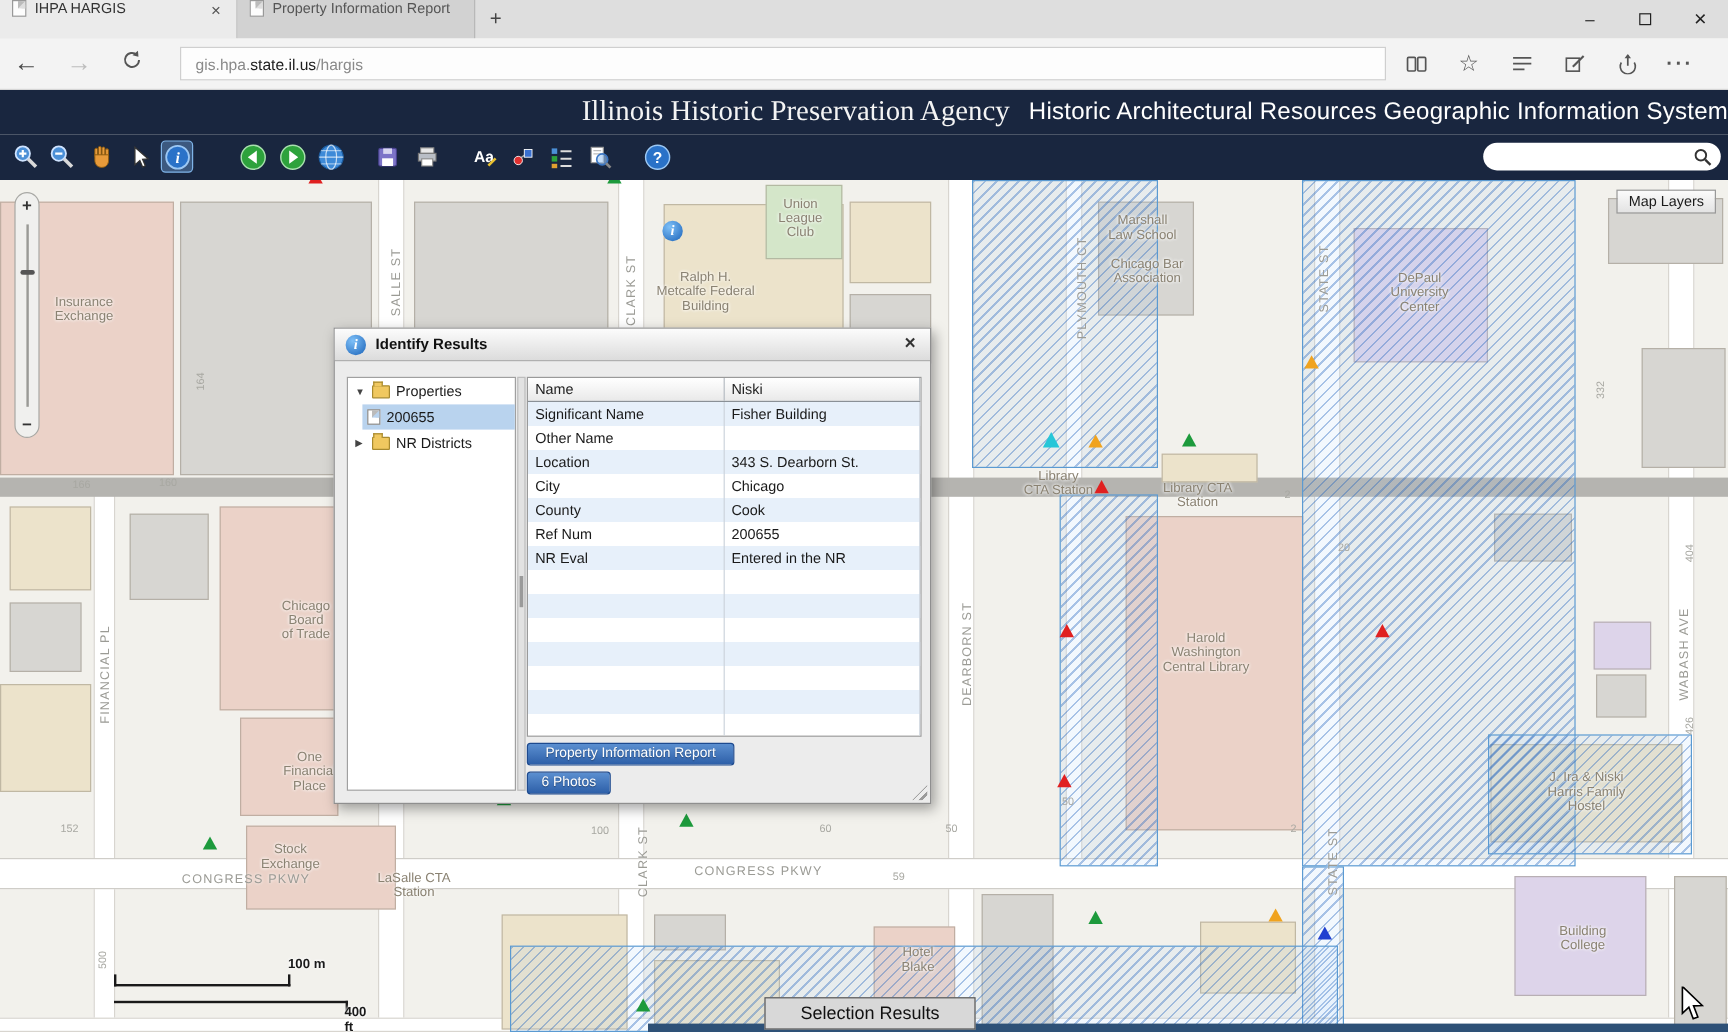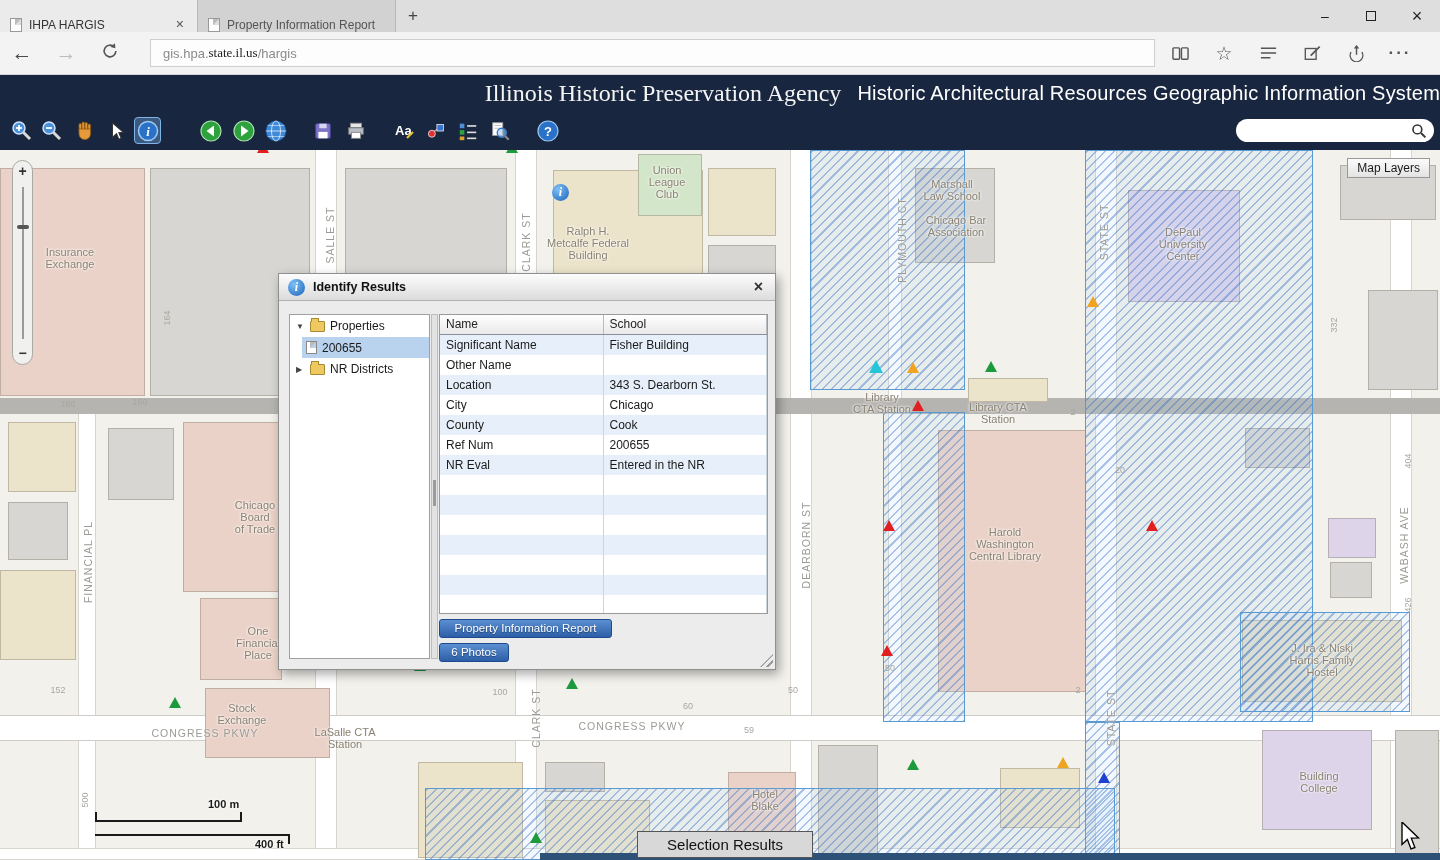--- a/index.html
+++ b/index.html
@@ -1,37 +1,37 @@
 <!DOCTYPE html>
 <html><head>
 <meta charset="utf-8">
 <style>
   * { box-sizing: border-box; margin:0; padding:0; }
   html,body { width:1440px; height:860px; overflow:hidden; font-family:"Liberation Sans",sans-serif; background:#efeeea; }
 
   
   #tabbar { position:absolute; top:0; left:0; width:1440px; height:32px; background:#dedede; display:flex; align-items:stretch; }
-  .tab { display:flex; align-items:flex-end; gap:7px; padding:0 10px; width:198px; border-right:1px solid #b8b8b8; font-size:12px; color:#333; }
+  .tab { display:flex; align-items:flex-start; gap:7px; padding:0 10px; width:198px; border-right:1px solid #b8b8b8; font-size:12px; color:#333; }
   .tab.active { background:#ebebeb; }
   .tab.inactive { background:#d2d2d2; color:#555; }
   .tab-title { flex:1; white-space:nowrap; overflow:hidden; }
   .tab-close { font-size:14px; color:#555; padding:0 3px; }
   .tabdoc { width:12px; height:14px; background:#fdfdfd; border:1px solid #999; flex:0 0 auto; position:relative; }
   .tabdoc:before { content:''; position:absolute; right:0; top:0; border:3px solid; border-color:#bbb #dedede #dedede #bbb; }
   .newtab { width:34px; display:flex; align-items:center; justify-content:center; font-size:17px; color:#444; }
   .win-controls { margin-left:auto; display:flex; }
   .winbtn { width:46px; display:flex; align-items:center; justify-content:center; font-size:14px; color:#222; }
   .winbox { width:10px; height:10px; border:1px solid #222; display:inline-block; }
 
   #navbar { position:absolute; top:32px; left:0; width:1440px; height:43px; background:#f3f3f3; border-bottom:1px solid #d6d6d6; display:flex; align-items:center; }
   .navbtn { width:44px; text-align:center; font-size:21px; color:#4a4a4a; }
   .navbtn.disabled { color:#bdbdbd; }
   #urlbox { width:1005px; height:28px; margin-left:18px; background:#fdfdfd; border:1px solid #cfcfcf; display:flex; align-items:center; padding:0 12px; font-size:13px; }
   .url-dim { color:#8a8a8a; }
-  .url-domain { color:#1c1c1c;font-family:Liberation Serif, serif; }
+  .url-domain { color:#1c1c1c; }
   .nav-icons { display:flex; align-items:center; margin-left:14px; gap:22px; }
   .nic { width:22px; height:22px; display:flex; align-items:center; justify-content:center; color:#555; font-size:17px; }
 
   
   #appheader { position:absolute; top:75px; left:0; width:1440px; height:37px; background:#19263f; color:#fff; display:flex; align-items:center; }
   #app-title { font-size:20px; margin-left:8px; letter-spacing:0.2px; }
   #agency { margin-left:auto; margin-right:8px; font-family:"Liberation Serif",serif; font-size:24px; color:#f4f4f4; }
   #toolbar { position:absolute; top:112px; left:0; width:1440px; height:38px; background:#19263f; }
   .tbtn { position:absolute; top:5px; width:27px; height:27px; display:flex; align-items:center; justify-content:center; }
   .tbtn.active { background:rgba(125,185,245,.35); border:1px solid #7fb4e8; border-radius:4px; }
@@ -63,21 +63,21 @@
   #zs-track { position:absolute; left:9px; top:26px; width:2px; height:152px; background:#9a9a96; }
   #zs-handle { position:absolute; left:4px; top:64px; width:12px; height:4px; background:#555; border-radius:2px; }
 
   #basemapbar { position:absolute; top:8px; right:3px; display:flex; z-index:20; font-size:12px; }
   .bm-btn { padding:2px 9px; height:20px; line-height:15px; background:linear-gradient(#fbfbfb,#e3e3e3); border:1px solid #999; margin-left:-1px; color:#1a1a1a; white-space:nowrap; }
   .bm-btn.active { background:#ffffff; }
   #map-layers-btn { margin-right:7px; }
 
   #scalebar { position:absolute; left:90px; top:648px; width:210px; height:52px; z-index:15; color:#1a1a1a; font-size:11px; }
   .sc-line { position:absolute; background:#1a1a1a; }
-  .sc-label { position:absolute; text-shadow:0 0 3px #fff,0 0 3px #fff; font-weight:bold; }
+  .sc-label { position:absolute; text-shadow:0 0 3px #fff,0 0 3px #fff; font-weight:bold;margin-left:32px; }
 
   #bottomstrip { position:absolute; left:540px; top:703px; width:900px; height:7px; background:#2e5177; }
   #selresults { position:absolute; left:637px; top:681px; width:176px; height:27px; background:#d8d8d8; border:1px solid #555; text-align:center; line-height:25px; font-size:15px; color:#111; z-index:16; }
 
   #identify-cursor { position:absolute; left:552px; top:34px; width:17px; height:17px; border-radius:50%; background:radial-gradient(circle at 35% 30%,#7ec0f8,#1a62b8); color:#fff; font-family:"Liberation Serif",serif; font-style:italic; font-weight:bold; font-size:12px; text-align:center; line-height:16px; z-index:14; }
   #map-cursor { position:absolute; left:1400px; top:672px; z-index:30; }
 
   
   #dialog { position:absolute; left:278px; top:273px; width:498px; height:397px; background:#ececec; border:1px solid #8f8f8f; box-shadow:3px 4px 10px rgba(0,0,0,.35); z-index:50; }
   #dlg-title { height:27px; background:linear-gradient(#fcfcfc,#dcdcdc); border-bottom:1px solid #b0b0b0; display:flex; align-items:center; padding:0 9px; }
@@ -421,27 +421,27 @@
     <div class="stl rot" style="left: 1111px; top: 568px;">STATE ST</div>
     <div class="stl rot" style="left: 1404px; top: 395px;">WABASH AVE</div>
     <div class="stl rot" style="left: 88px; top: 412px;">FINANCIAL PL</div>
     <div class="stl" style="left: 205px; top: 583px;">CONGRESS PKWY</div>
     <div class="stl" style="left: 632px; top: 576px;">CONGRESS PKWY</div>
     <div class="addr" style="left: 68px; top: 254px;">166</div>
     <div class="addr" style="left: 140px; top: 252px;">160</div>
     <div class="addr rot" style="left: 167px; top: 168px;">164</div>
     <div class="addr" style="left: 58px; top: 540px;">152</div>
     <div class="addr" style="left: 500px; top: 542px;">100</div>
-    <div class="addr" style="left: 688px; top: 556px;">60</div>
+    <div class="addr" style="left: 688px; top: 540px;">60</div>
     <div class="addr" style="left: 793px; top: 540px;">50</div>
     <div class="addr" style="left: 741px; top: 580px; padding-left: 16px;">59</div>
     <div class="addr" style="left: 890px; top: 518px;">50</div>
     <div class="addr" style="left: 1073px; top: 262px;">2</div>
     <div class="addr" style="left: 1078px; top: 540px;">2</div>
-    <div class="addr" style="left: 1120px; top: 320px;">20</div>
+    <div class="addr" style="left: 1120px; top: 306px;">20</div>
     <div class="addr rot" style="left: 1334px; top: 175px;">332</div>
     <div class="addr rot" style="left: 1408px; top: 311px;">404</div>
     <div class="addr rot" style="left: 1408px; top: 455px;">426</div>
     <div class="addr rot" style="left: 85px; top: 650px;">500</div>
   </div>
 
 <div style="position:absolute; top:150px; left:0; width:1440px; height:710px; pointer-events:none; overflow:hidden;">
   <div id="zoomslider" style="pointer-events:auto;">
     <div class="zs-btn" style="top:1px">+</div>
     <div id="zs-track"></div>
@@ -495,21 +495,21 @@
     </div>
   </div>
 
   <div id="splitter">
       <div id="split-grip"></div>
     </div>
 
   <div id="rtable">
     <div id="thead">
       <div class="hcell">Name</div>
-      <div class="hcell">School</div>
+      <div class="hcell">Niski</div>
     </div>
     <div id="table-body">
         <div class="trow alt">
           <div class="tcell">Significant Name</div>
           <div class="tcell">Fisher Building</div>
         </div>
         <div class="trow">
           <div class="tcell">Other Name</div>
           <div class="tcell"></div>
         </div>

